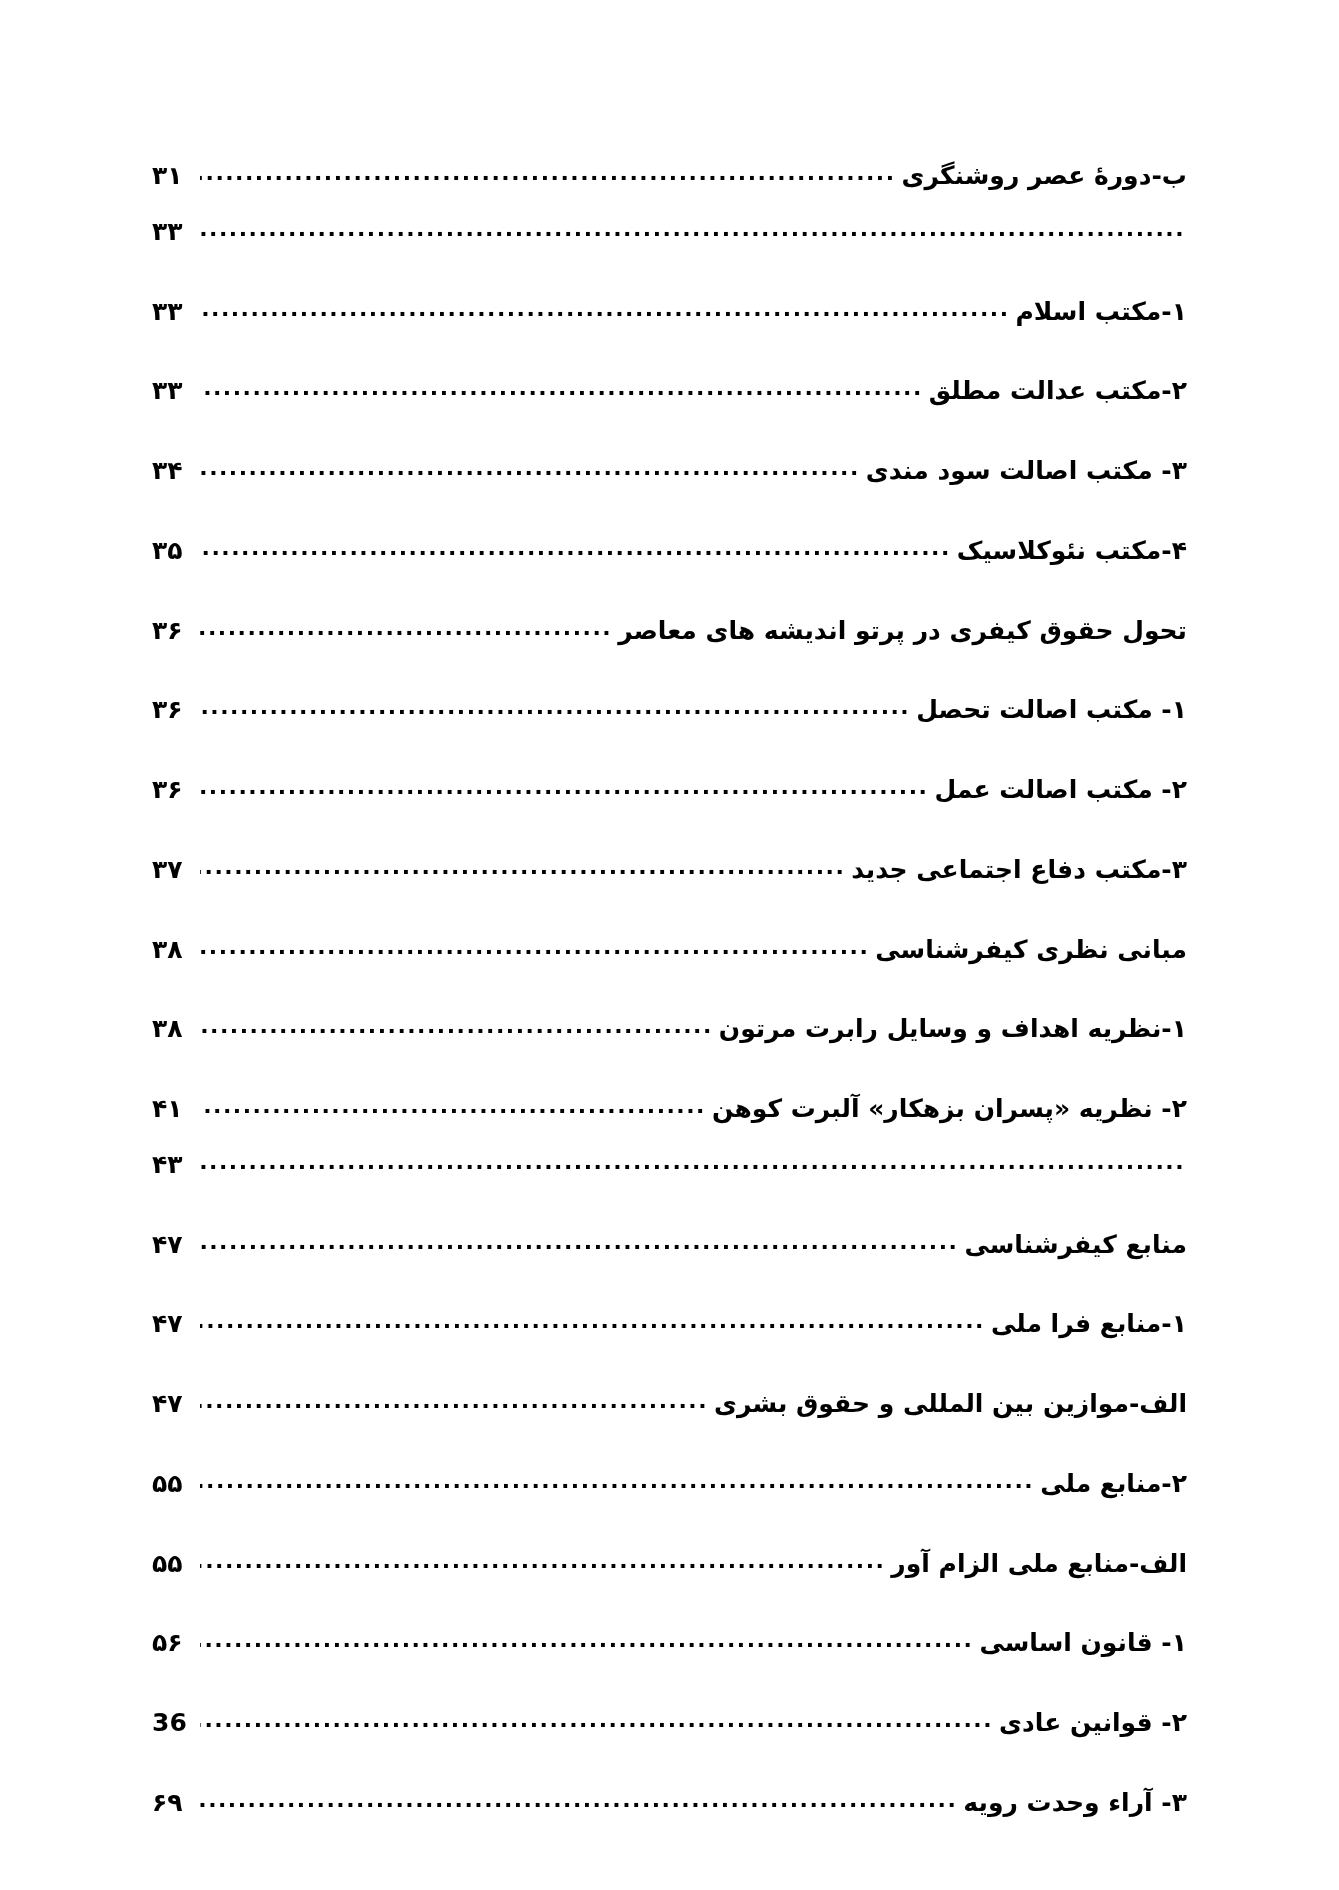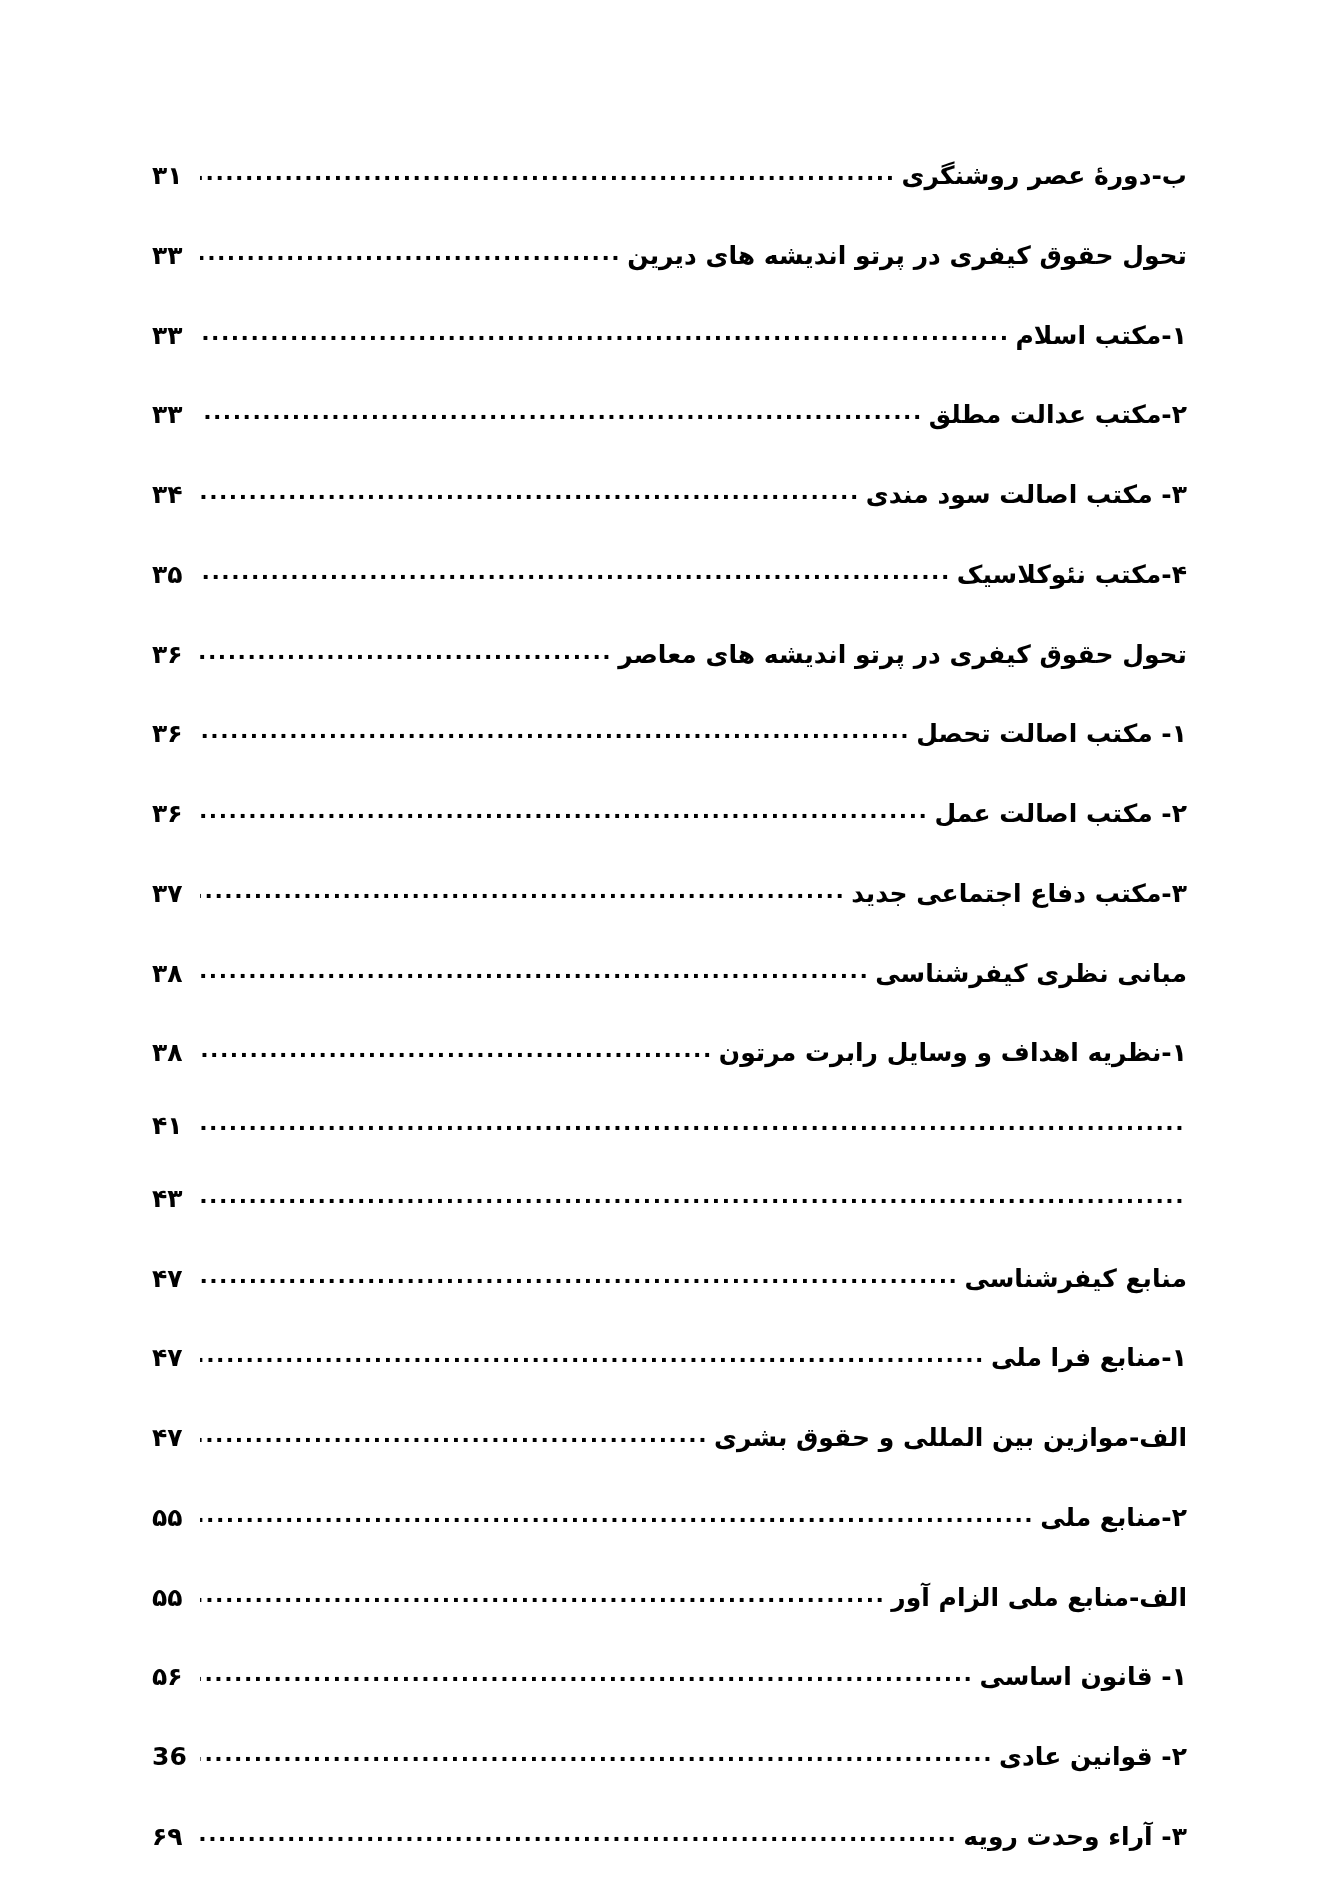--- a/index.html
+++ b/index.html
@@ -55,35 +55,33 @@
   .entry-dots::after {
     content: "............................................................................................................................................................................................";
     display: block;
     white-space: nowrap;
   }
   .entry-page {
     flex: 0 0 auto;
     min-width: 46px;
     text-align: left;
     font-size: 25px;
-    margin-top: 17px;
   }
 </style>
 </head>
 <body>
 
 <div class="page">
   <div class="toc" id="toc-list">
       <div class="toc-entry">
         <span class="entry-title">ب-دورهٔ عصر روشنگری</span>
         <span class="entry-dots"></span>
         <span class="entry-page">۳۱</span>
       </div>
       <div class="toc-entry">
-        <span class="entry-title">تحول حقوق کیفری در پرتو اندیشه های دیرین</span>
         <span class="entry-dots"></span>
         <span class="entry-page">۳۳</span>
       </div>
       <div class="toc-entry">
         <span class="entry-title">۱-مکتب اسلام</span>
         <span class="entry-dots"></span>
         <span class="entry-page">۳۳</span>
       </div>
       <div class="toc-entry">
         <span class="entry-title">۲-مکتب عدالت مطلق</span>
@@ -124,20 +122,21 @@
         <span class="entry-title">مبانی نظری کیفرشناسی</span>
         <span class="entry-dots"></span>
         <span class="entry-page">۳۸</span>
       </div>
       <div class="toc-entry">
         <span class="entry-title">۱-نظریه اهداف و وسایل رابرت مرتون</span>
         <span class="entry-dots"></span>
         <span class="entry-page">۳۸</span>
       </div>
       <div class="toc-entry">
+        <span class="entry-title">۲- نظریه «پسران بزهکار» آلبرت کوهن</span>
         <span class="entry-dots"></span>
         <span class="entry-page">۴۱</span>
       </div>
       <div class="toc-entry">
         <span class="entry-dots"></span>
         <span class="entry-page">۴۳</span>
       </div>
       <div class="toc-entry">
         <span class="entry-title">منابع کیفرشناسی</span>
         <span class="entry-dots"></span>

